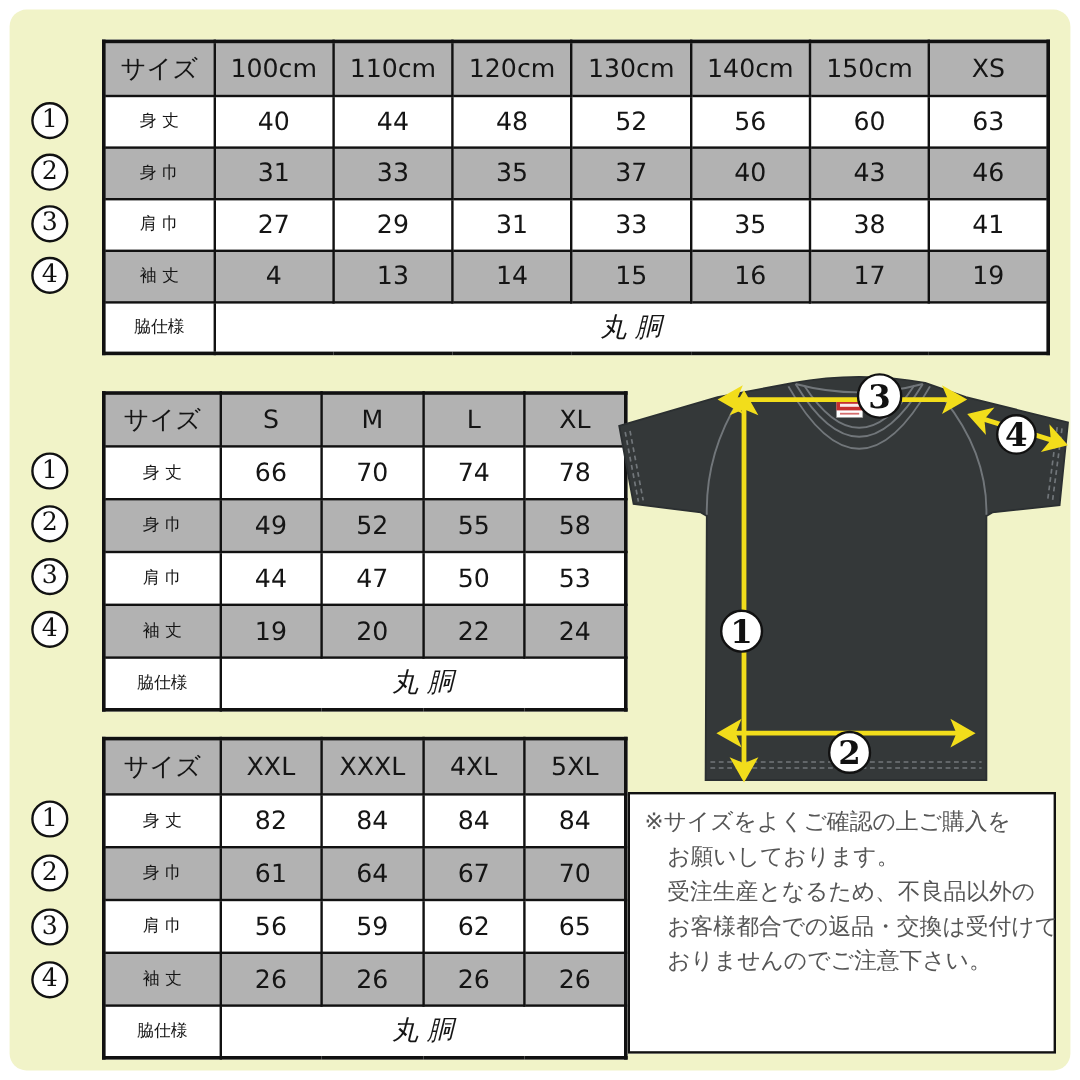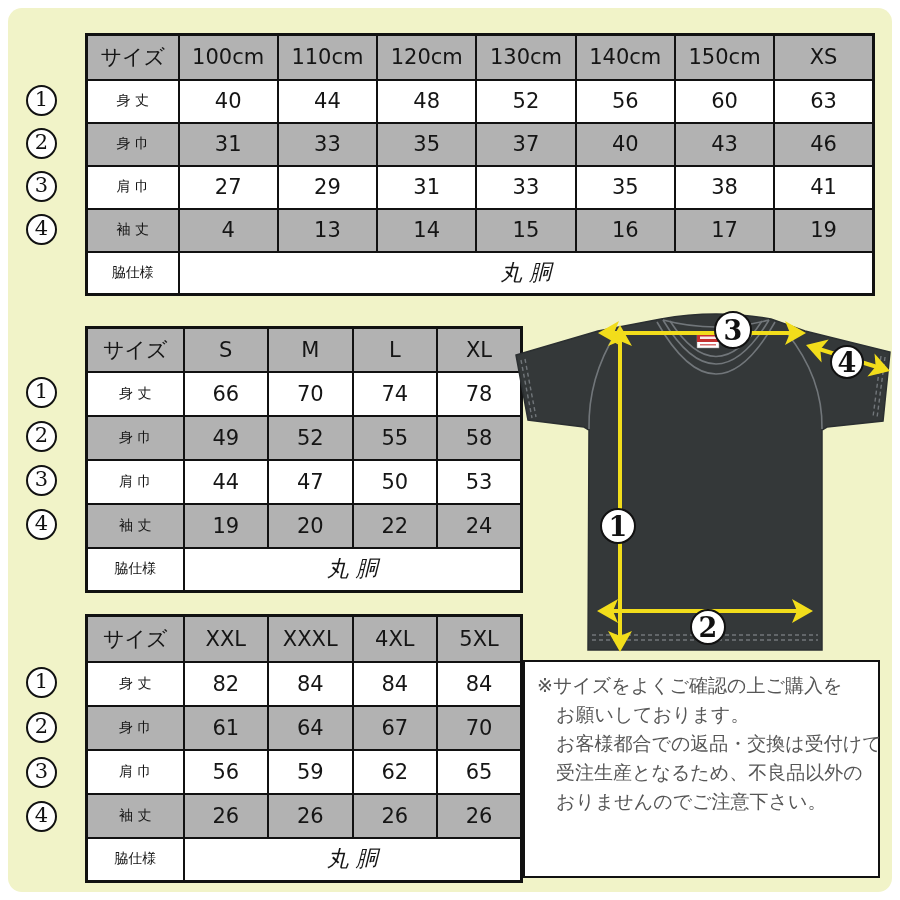--- a/index.html
+++ b/index.html
@@ -340,17 +340,17 @@
     </g>
     <g>
       <circle class="mcircle" cx="847" cy="362" r="16"></circle>
       <text class="mnum" x="847" y="372">4</text>
     </g>
   </svg>
 
   <div id="noteBox">
       <div class="note-line">※サイズをよくご確認の上ご購入を</div>
       <div class="note-line indent">お願いしております。</div>
+      <div class="note-line indent">受注生産となるため、不良品以外の</div>
       <div class="note-line indent">お客様都合での返品・交換は受付けて</div>
-      <div class="note-line indent">受注生産となるため、不良品以外の</div>
       <div class="note-line indent">おりませんのでご注意下さい。</div>
     </div>
 </div>
 
 </body></html>

